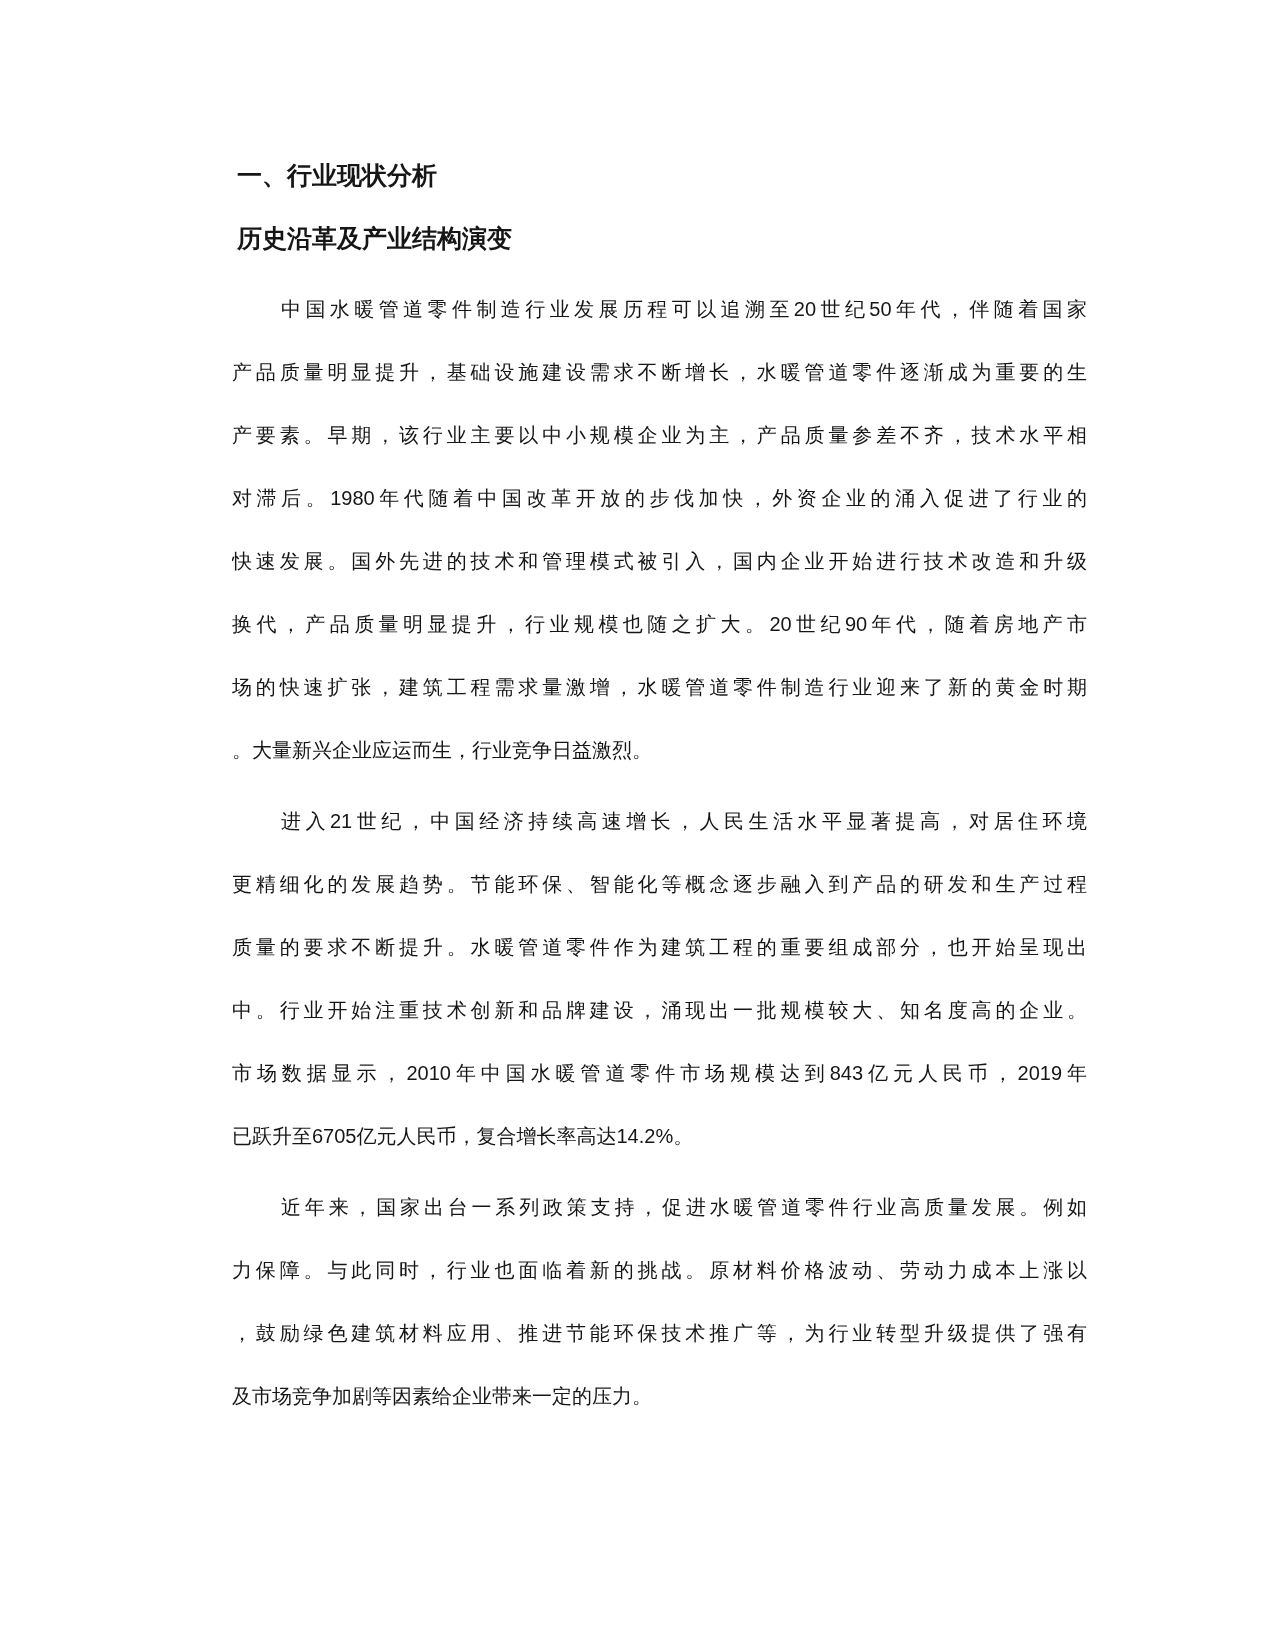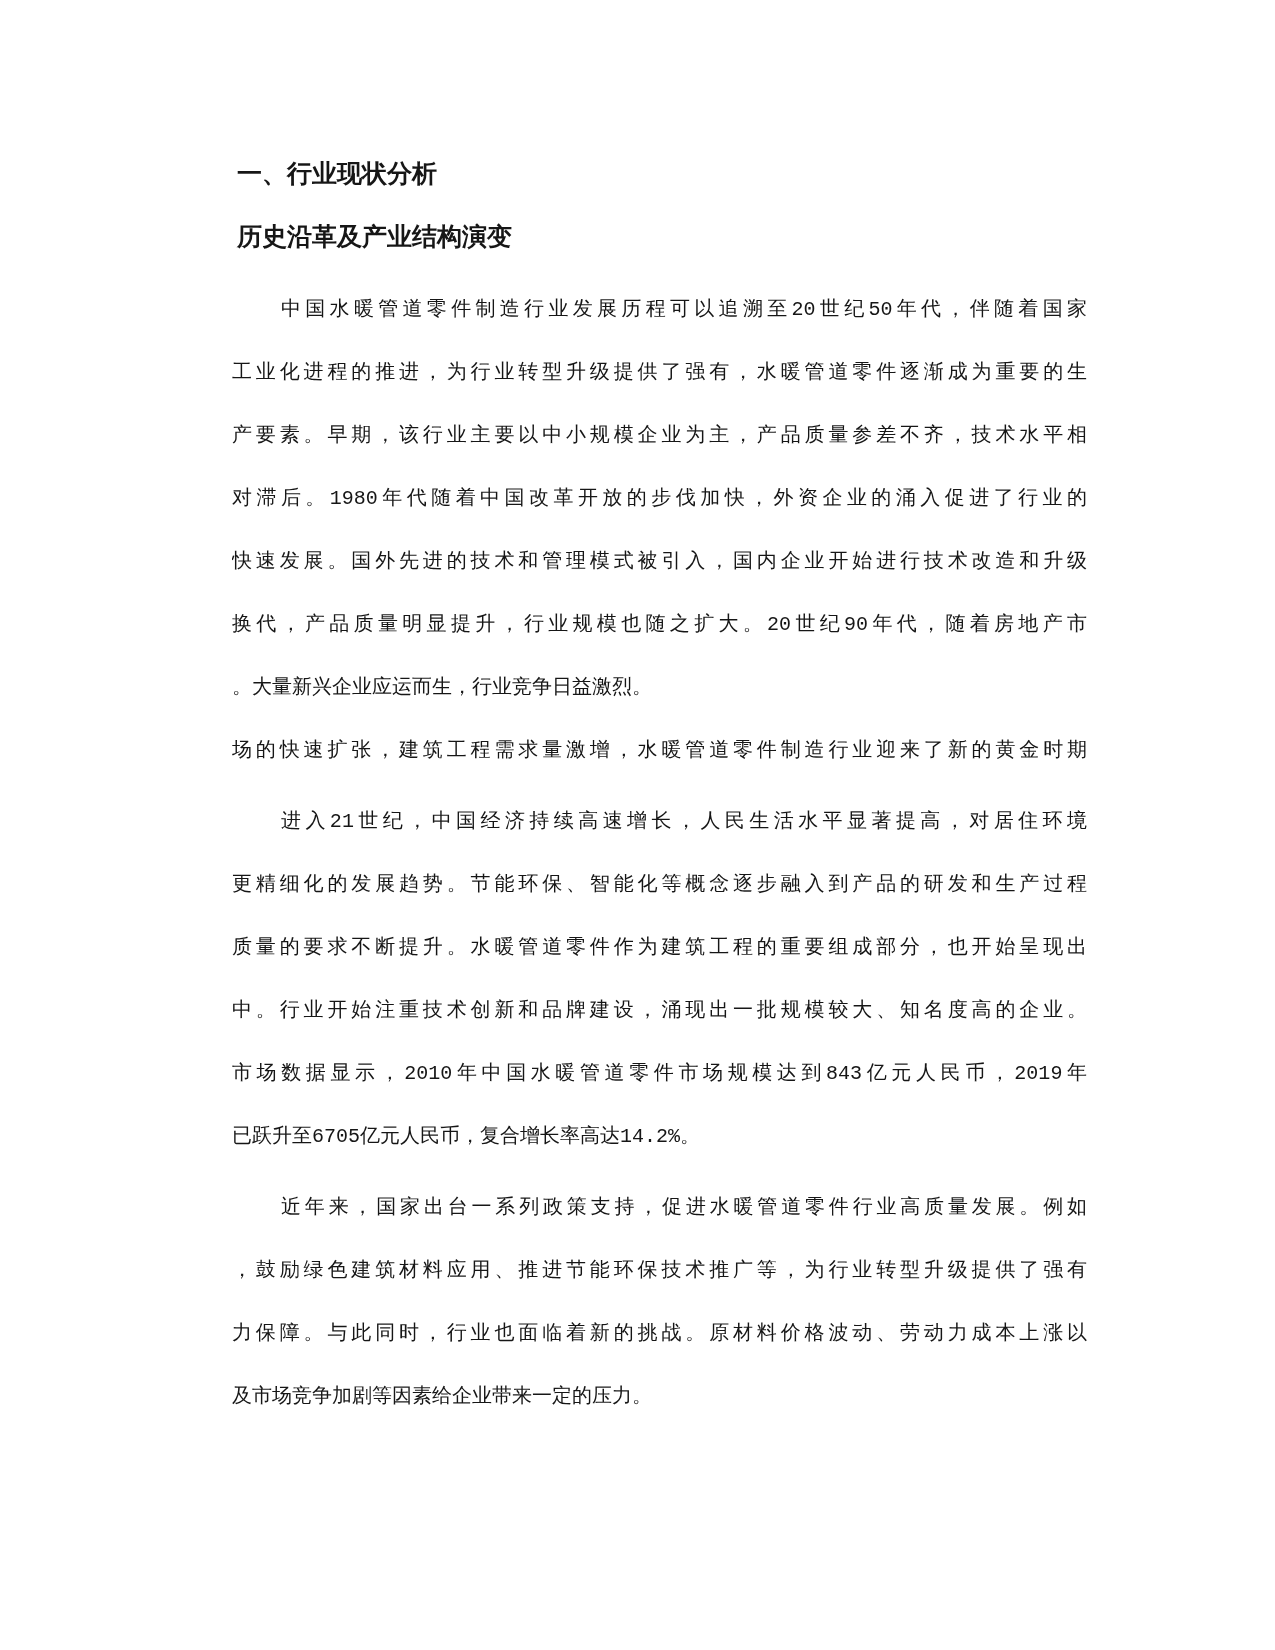--- a/index.html
+++ b/index.html
@@ -7,21 +7,21 @@
     padding: 0;
     background: #ffffff;
   }
   .page {
     position: relative;
     width: 1275px;
     height: 1650px;
     margin: 0 auto;
     background: #ffffff;
     color: #161616;
-    font-family: Liberation Mono, monospace;
+    font-family: Liberation Sans, sans-serif;
     box-sizing: border-box;
     padding: 144px 188px 0 188px;
     overflow: hidden;
   }
   .heading {
     margin: 0;
     font-size: 25px;
     font-weight: 700;
     height: 63px;
     line-height: 63px;
@@ -56,37 +56,37 @@
 <body>
 
 <div class="page">
   <h1 class="heading">一、行业现状分析</h1>
 
 
   <h3 class="heading">历史沿革及产业结构演变</h3>
 
   <div class="para">
       <div class="line first">中国水暖管道零件制造行业发展历程可以追溯至20世纪50年代，伴随着国家</div>
-      <div class="line">工业化进程的推进，为行业转型升级提供了强有，水暖管道零件逐渐成为重要的生</div>
+      <div class="line">产品质量明显提升，基础设施建设需求不断增长，水暖管道零件逐渐成为重要的生</div>
       <div class="line">产要素。早期，该行业主要以中小规模企业为主，产品质量参差不齐，技术水平相</div>
       <div class="line">对滞后。1980年代随着中国改革开放的步伐加快，外资企业的涌入促进了行业的</div>
       <div class="line">快速发展。国外先进的技术和管理模式被引入，国内企业开始进行技术改造和升级</div>
       <div class="line">换代，产品质量明显提升，行业规模也随之扩大。20世纪90年代，随着房地产市</div>
+      <div class="line">场的快速扩张，建筑工程需求量激增，水暖管道零件制造行业迎来了新的黄金时期</div>
       <div class="line last">。大量新兴企业应运而生，行业竞争日益激烈。</div>
-      <div class="line">场的快速扩张，建筑工程需求量激增，水暖管道零件制造行业迎来了新的黄金时期</div>
     </div>
 
   <div class="para">
       <div class="line first">进入21世纪，中国经济持续高速增长，人民生活水平显著提高，对居住环境</div>
       <div class="line">更精细化的发展趋势。节能环保、智能化等概念逐步融入到产品的研发和生产过程</div>
       <div class="line">质量的要求不断提升。水暖管道零件作为建筑工程的重要组成部分，也开始呈现出</div>
       <div class="line">中。行业开始注重技术创新和品牌建设，涌现出一批规模较大、知名度高的企业。</div>
       <div class="line">市场数据显示，2010年中国水暖管道零件市场规模达到843亿元人民币，2019年</div>
       <div class="line last">已跃升至6705亿元人民币，复合增长率高达14.2%。</div>
     </div>
 
   <div class="para">
       <div class="line first">近年来，国家出台一系列政策支持，促进水暖管道零件行业高质量发展。例如</div>
+      <div class="line">力保障。与此同时，行业也面临着新的挑战。原材料价格波动、劳动力成本上涨以</div>
       <div class="line">，鼓励绿色建筑材料应用、推进节能环保技术推广等，为行业转型升级提供了强有</div>
-      <div class="line">力保障。与此同时，行业也面临着新的挑战。原材料价格波动、劳动力成本上涨以</div>
       <div class="line last">及市场竞争加剧等因素给企业带来一定的压力。</div>
     </div>
 </div>
 
 </body></html>

